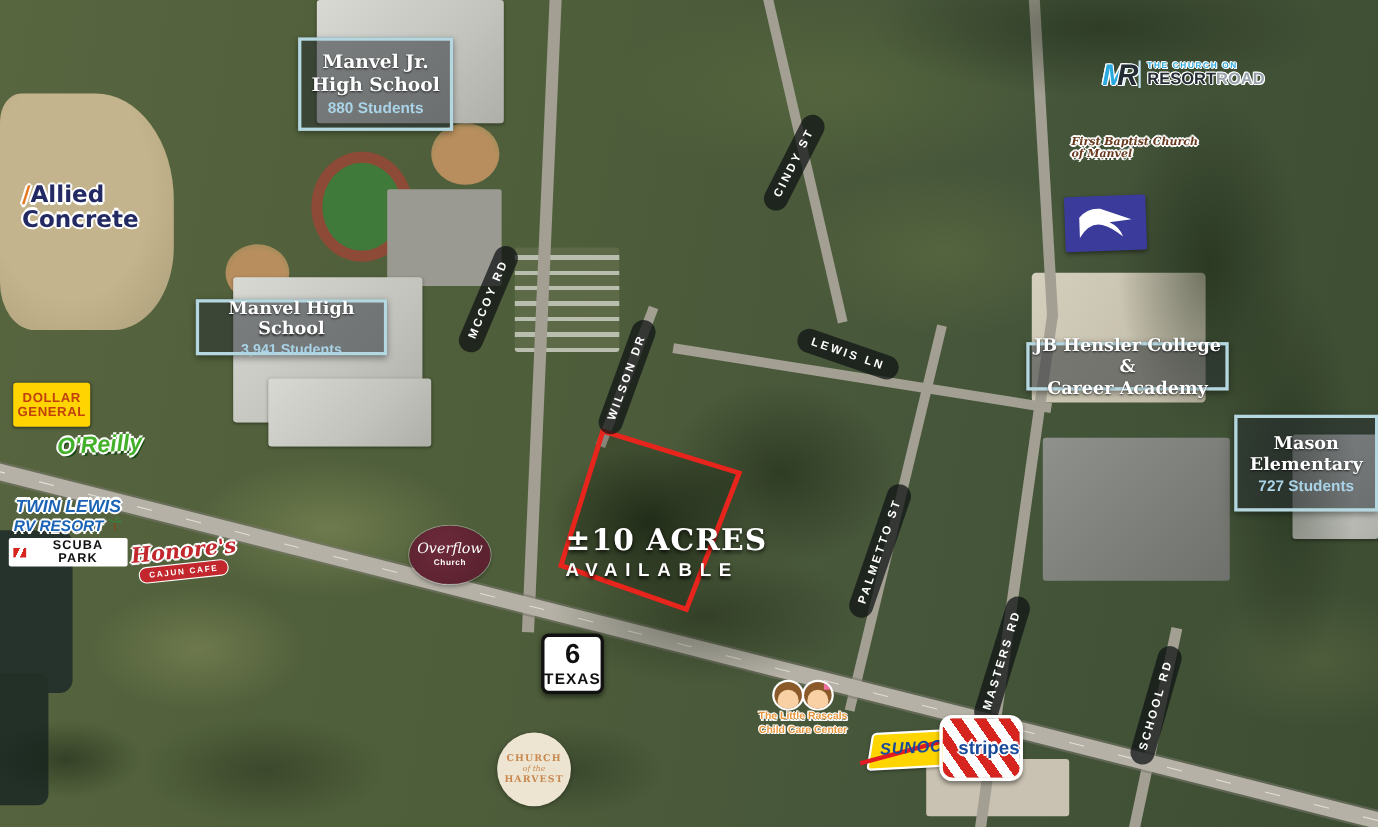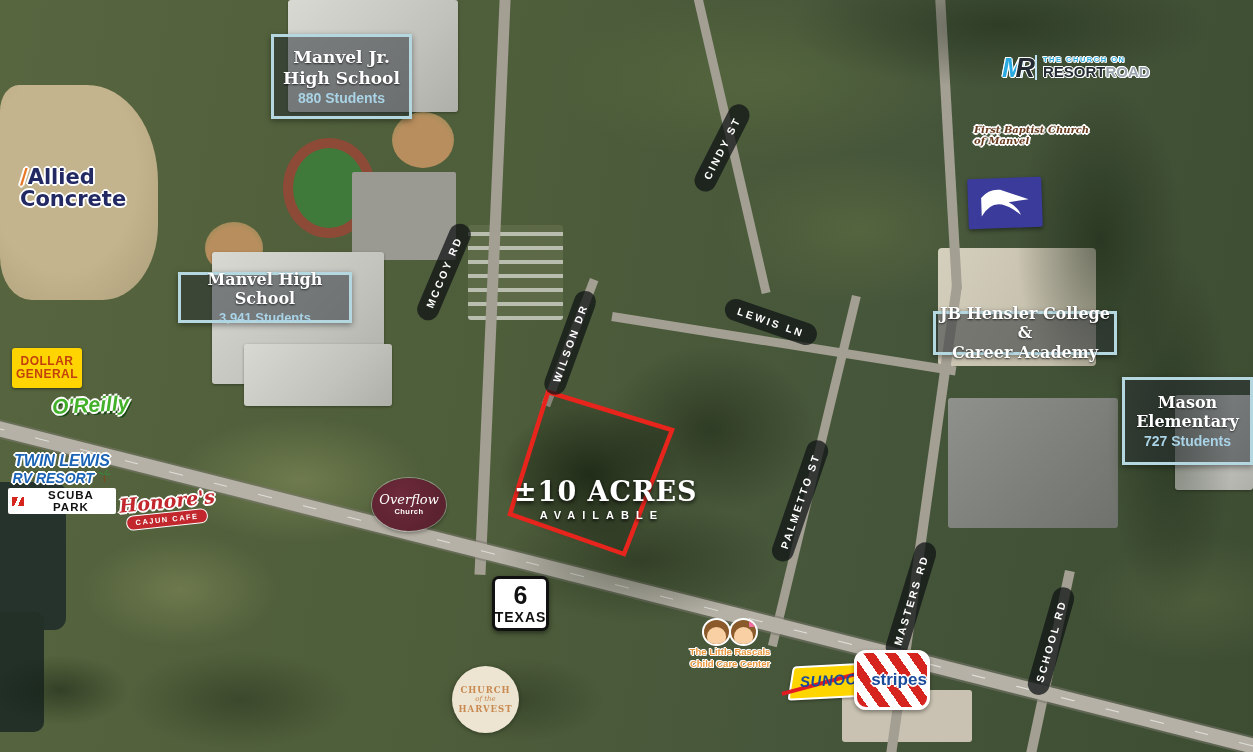--- a/index.html
+++ b/index.html
@@ -51,21 +51,21 @@
   .rd-wilson{left:590px;top:278px;width:9px;height:135px;transform:rotate(21deg);transform-origin:top left;}
   .rd-palmetto{left:852px;top:295px;width:9px;height:360px;transform:rotate(13.5deg);transform-origin:top left;}
   .rd-masters-s{left:952px;top:285px;width:10px;height:475px;transform:rotate(8deg);transform-origin:top left;}
   .rd-masters-n{left:935px;top:-5px;width:10px;height:295px;transform:rotate(-3.3deg);transform-origin:top left;}
   .rd-school{left:1065px;top:570px;width:10px;height:190px;transform:rotate(12deg);transform-origin:top left;}
   
   .parcel-svg{left:0;top:0;width:1253px;height:752px;pointer-events:none;}
   .parcel-poly{fill:rgba(10,16,8,.18);stroke:var(--parcel-outline,#e8251d);stroke-width:4.5;stroke-linejoin:miter;}
   .headline{left:514px;top:442px;width:150px;text-align:right;color:#fff;margin-top:34px;}
   .headline .h1{font-family:"DejaVu Serif",serif;font-weight:bold;font-size:27px;letter-spacing:1px;white-space:nowrap;text-shadow:0 2px 4px rgba(0,0,0,.85);}
-  .headline .h2{font-weight:bold;font-size:11px;letter-spacing:7px;margin-top:2px;text-shadow:0 2px 3px rgba(0,0,0,.85);}
+  .headline .h2{font-weight:bold;font-size:17px;letter-spacing:7px;margin-top:2px;text-shadow:0 2px 3px rgba(0,0,0,.85);}
   
   .ibox{border:3px solid var(--info-box-border,#b5d7e0);background:rgba(38,44,50,.52);color:#fff;text-align:center;
     font-family:"DejaVu Serif",serif;font-weight:bold;display:flex;flex-direction:column;justify-content:center;
     box-shadow:0 2px 6px rgba(0,0,0,.4);box-sizing:border-box;}
   .ibox .bname{line-height:1.2;text-shadow:0 1px 2px rgba(0,0,0,.7);}
   .ibox .bstudents{font-family:"Liberation Sans",sans-serif;font-weight:bold;color:var(--students-text,#a9d3e6);margin-top:2px;}
   .box-jr{left:271px;top:34px;width:141px;height:85px;}     .box-jr .bname{font-size:17px;} .box-jr .bstudents{font-size:14px;}
   .box-high{left:178px;top:272px;width:174px;height:51px;justify-content:center;}  .box-high .bname{font-size:16px;} .box-high .bstudents{font-size:13px;}
   .box-hensler{left:933px;top:311px;width:184px;height:44px;} .box-hensler .bname{font-size:16px;}
   .box-mason{left:1122px;top:377px;width:131px;height:88px;} .box-mason .bname{font-size:16px;} .box-mason .bstudents{font-size:14px;}

